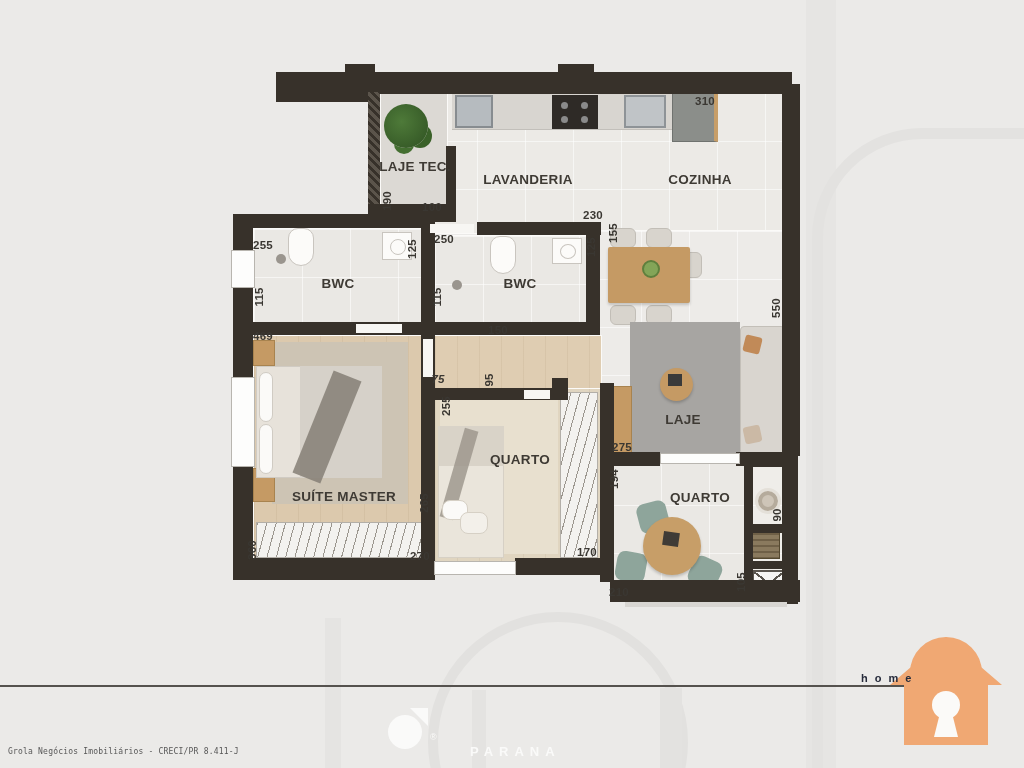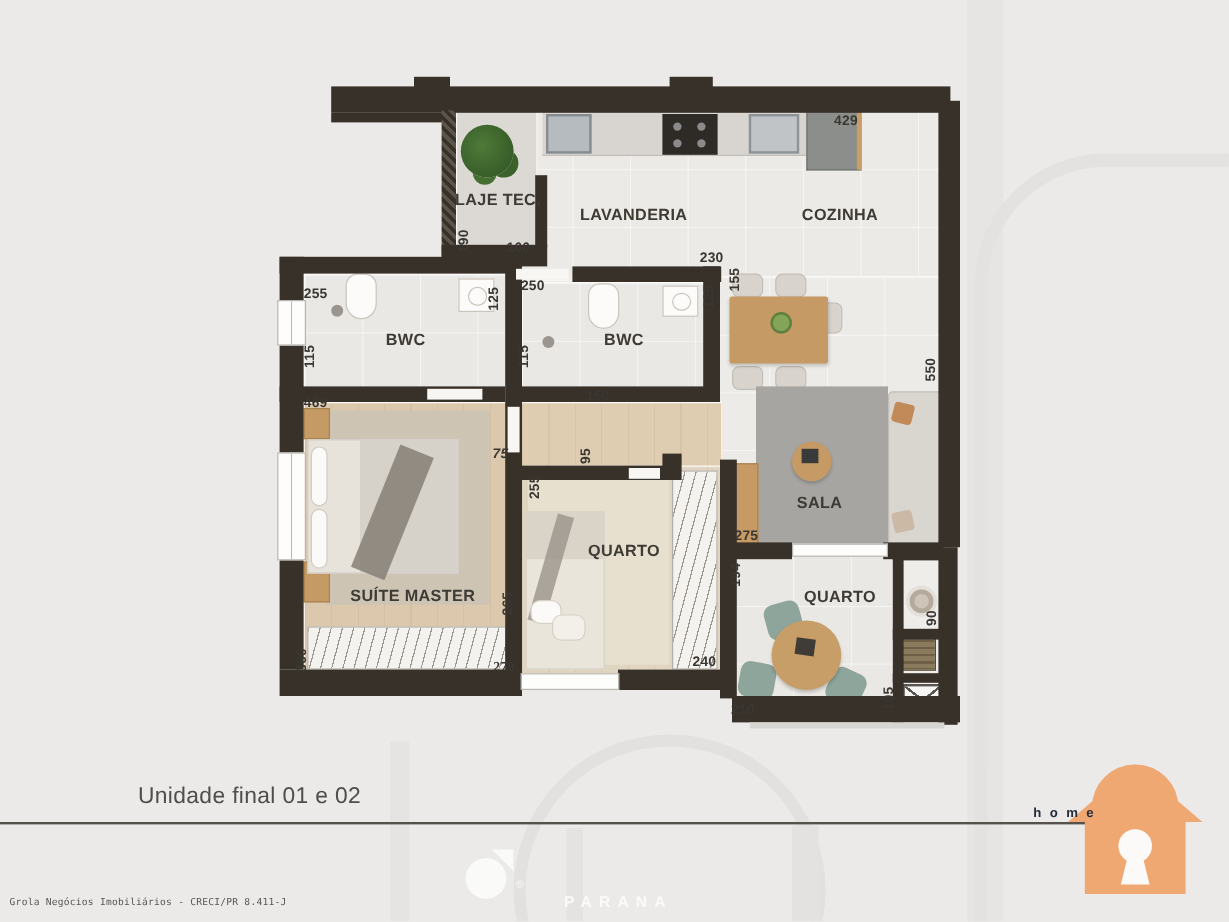--- a/index.html
+++ b/index.html
@@ -191,54 +191,53 @@
     <div class="win" style="left:434px;top:561px;width:80px;height:12px"></div>
 
     <div id="roomLayer" class="abs" style="left:0;top:0;width:100%;height:100%">
         <span class="room" style="left: 415px; top: 166px;">LAJE TEC.</span>
         <span class="room" style="left: 528px; top: 179px;">LAVANDERIA</span>
         <span class="room" style="left: 700px; top: 179px;">COZINHA</span>
         <span class="room" style="left: 338px; top: 283px;">BWC</span>
         <span class="room" style="left: 520px; top: 283px;">BWC</span>
         <span class="room" style="left: 344px; top: 496px;">SUÍTE MASTER</span>
         <span class="room" style="left: 520px; top: 459px;">QUARTO</span>
-        <span class="room" style="left: 683px; top: 419px;">SALA</span>
+        <span class="room" style="left: 683px; top: 419px;">LAJE</span>
         <span class="room" style="left: 700px; top: 497px;">QUARTO</span>
       </div>
     <div id="dimLayer" class="abs" style="left:0;top:0;width:100%;height:100%">
-        <span class="dim" style="left: 705px; top: 101px;">429</span>
+        <span class="dim" style="left: 705px; top: 101px;">310</span>
         <span class="dim v" style="left: 387px; top: 201px;">190</span>
         <span class="dim" style="left: 432px; top: 207px;">100</span>
         <span class="dim" style="left: 593px; top: 215px;">230</span>
         <span class="dim" style="left: 263px; top: 245px;">255</span>
         <span class="dim" style="left: 444px; top: 239px;">250</span>
         <span class="dim v" style="left: 412px; top: 249px;">125</span>
         <span class="dim v" style="left: 591px; top: 247px;">125</span>
         <span class="dim v" style="left: 613px; top: 233px;">155</span>
         <span class="dim v" style="left: 259px; top: 297px;">115</span>
         <span class="dim v" style="left: 437px; top: 297px;">115</span>
         <span class="dim" style="left: 498px; top: 330px;">150</span>
         <span class="dim" style="left: 263px; top: 336px;">469</span>
         <span class="dim v" style="left: 776px; top: 308px;">550</span>
-        <span class="dim" style="left: 417px; top: 379px; font-style: italic;">75</span>
+        <span class="dim" style="left: 438px; top: 379px; font-style: italic;">75</span>
         <span class="dim v" style="left: 489px; top: 380px;">95</span>
         <span class="dim v" style="left: 446px; top: 406px;">255</span>
         <span class="dim" style="left: 622px; top: 447px;">275</span>
         <span class="dim v" style="left: 614px; top: 479px;">194</span>
         <span class="dim v" style="left: 424px; top: 503px;">265</span>
         <span class="dim v" style="left: 252px; top: 550px;">360</span>
-        <span class="dim" style="left: 420px; top: 556px; font-family: Liberation Serif, serif;">270</span>
-        <span class="dim" style="left: 587px; top: 552px;">240</span>
+        <span class="dim" style="left: 420px; top: 556px;">270</span>
+        <span class="dim" style="left: 587px; top: 552px;">170</span>
         <span class="dim v" style="left: 777px; top: 515px;">90</span>
         <span class="dim v" style="left: 741px; top: 582px;">105</span>
         <span class="dim" style="left: 619px; top: 592px;">210</span>
       </div>
   </div>
 
-  <div class="unit">Unidade final 01 e 02</div>
   <div class="rule"></div>
   <div class="credit">Grola Negócios Imobiliários - CRECI/PR 8.411-J</div>
 
   <svg class="abs" style="left:888px;top:611px" width="122" height="145" viewBox="0 0 122 145">
     <path d="M30 95 L30 62 A28 28 0 0 1 86 62 L86 95" fill="none" stroke="#f0a873" stroke-width="16"></path>
     <path d="M58 26 L2 74 L16 74 L16 134 L100 134 L100 74 L114 74 Z" fill="#f0a873"></path>
     <circle cx="58" cy="94" r="14" fill="#fbfaf8"></circle>
     <polygon points="52,102 64,102 70,126 46,126" fill="#fbfaf8"></polygon>
   </svg>
   <div class="flow-sub">home</div>

